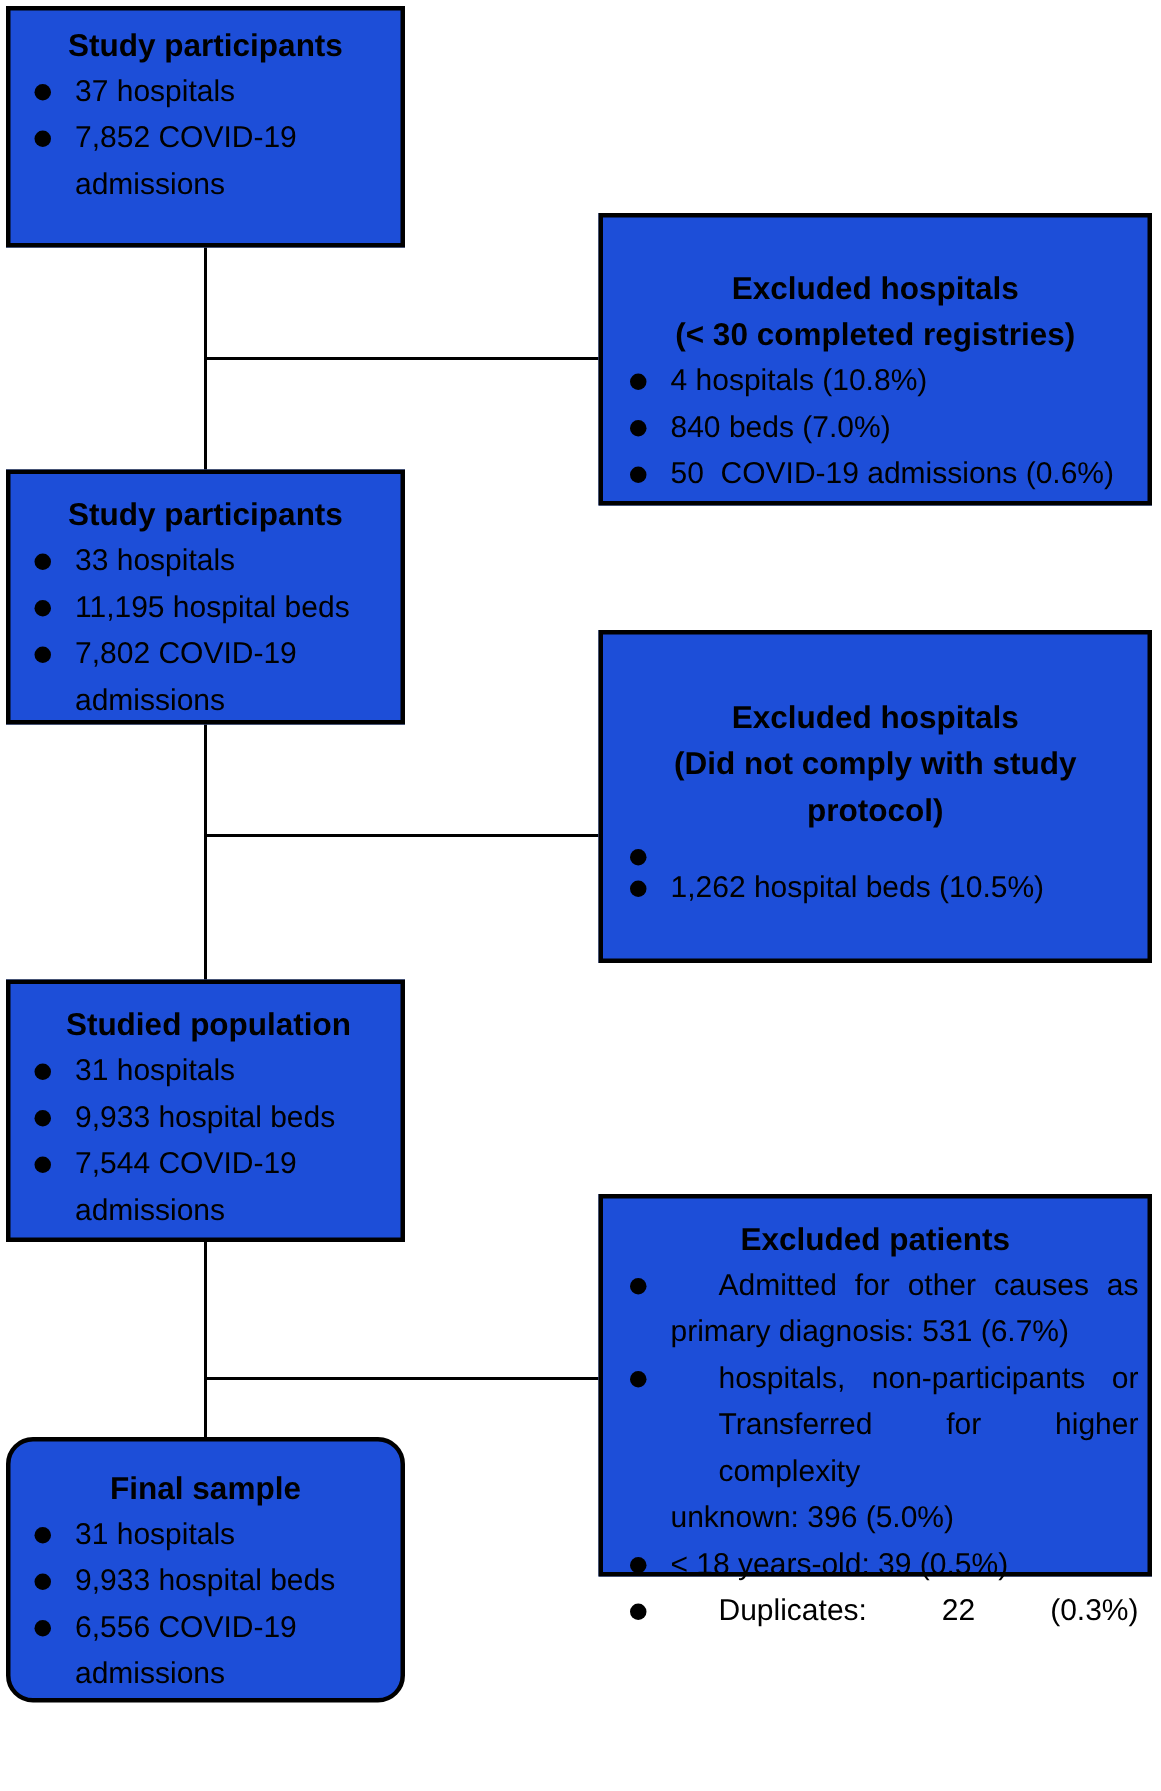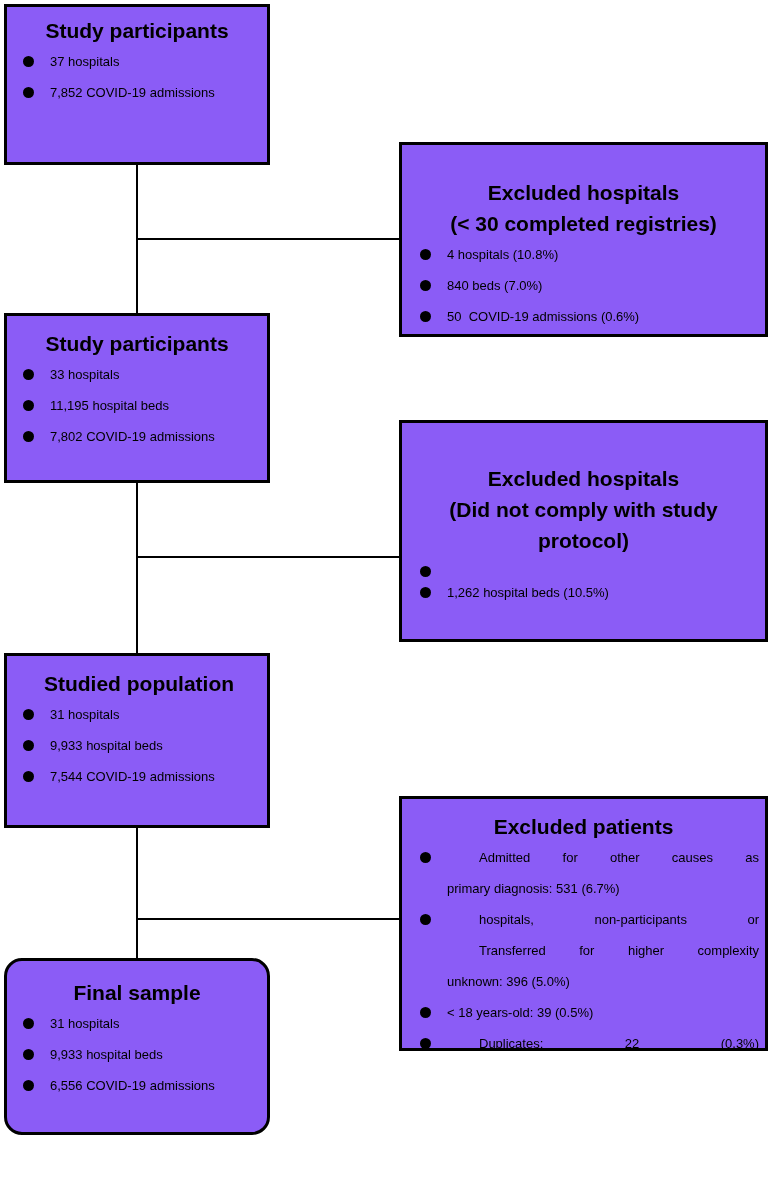--- a/index.html
+++ b/index.html
@@ -12,21 +12,21 @@
     width: 774px;
     height: 1194px;
     background: #ffffff;
     font-family: "Liberation Sans", sans-serif;
     color: #000000;
     overflow: hidden;
   }
   .box {
     position: absolute;
     border: 3px solid #000000;
-    background: #8b5cf6;
+    background: #1d4ed8;
     box-sizing: border-box;
   }
   .box-title {
     font-weight: bold;
     font-size: 21px;
     line-height: 31px;
     text-align: center;
   }
   .box-subtitle {
     font-weight: bold;
@@ -35,21 +35,21 @@
     text-align: center;
   }
   ul.items {
     list-style: none;
     margin: 0;
     padding: 0;
   }
   ul.items li {
     display: flex;
     align-items: flex-start;
-    font-size: 13px;
+    font-size: 20px;
     line-height: 31px;
   }
   .dot {
     flex: 0 0 auto;
     width: 11px;
     height: 11px;
     border-radius: 50%;
     background: #000000;
     margin: 10px 16px 0 12px;
   }

